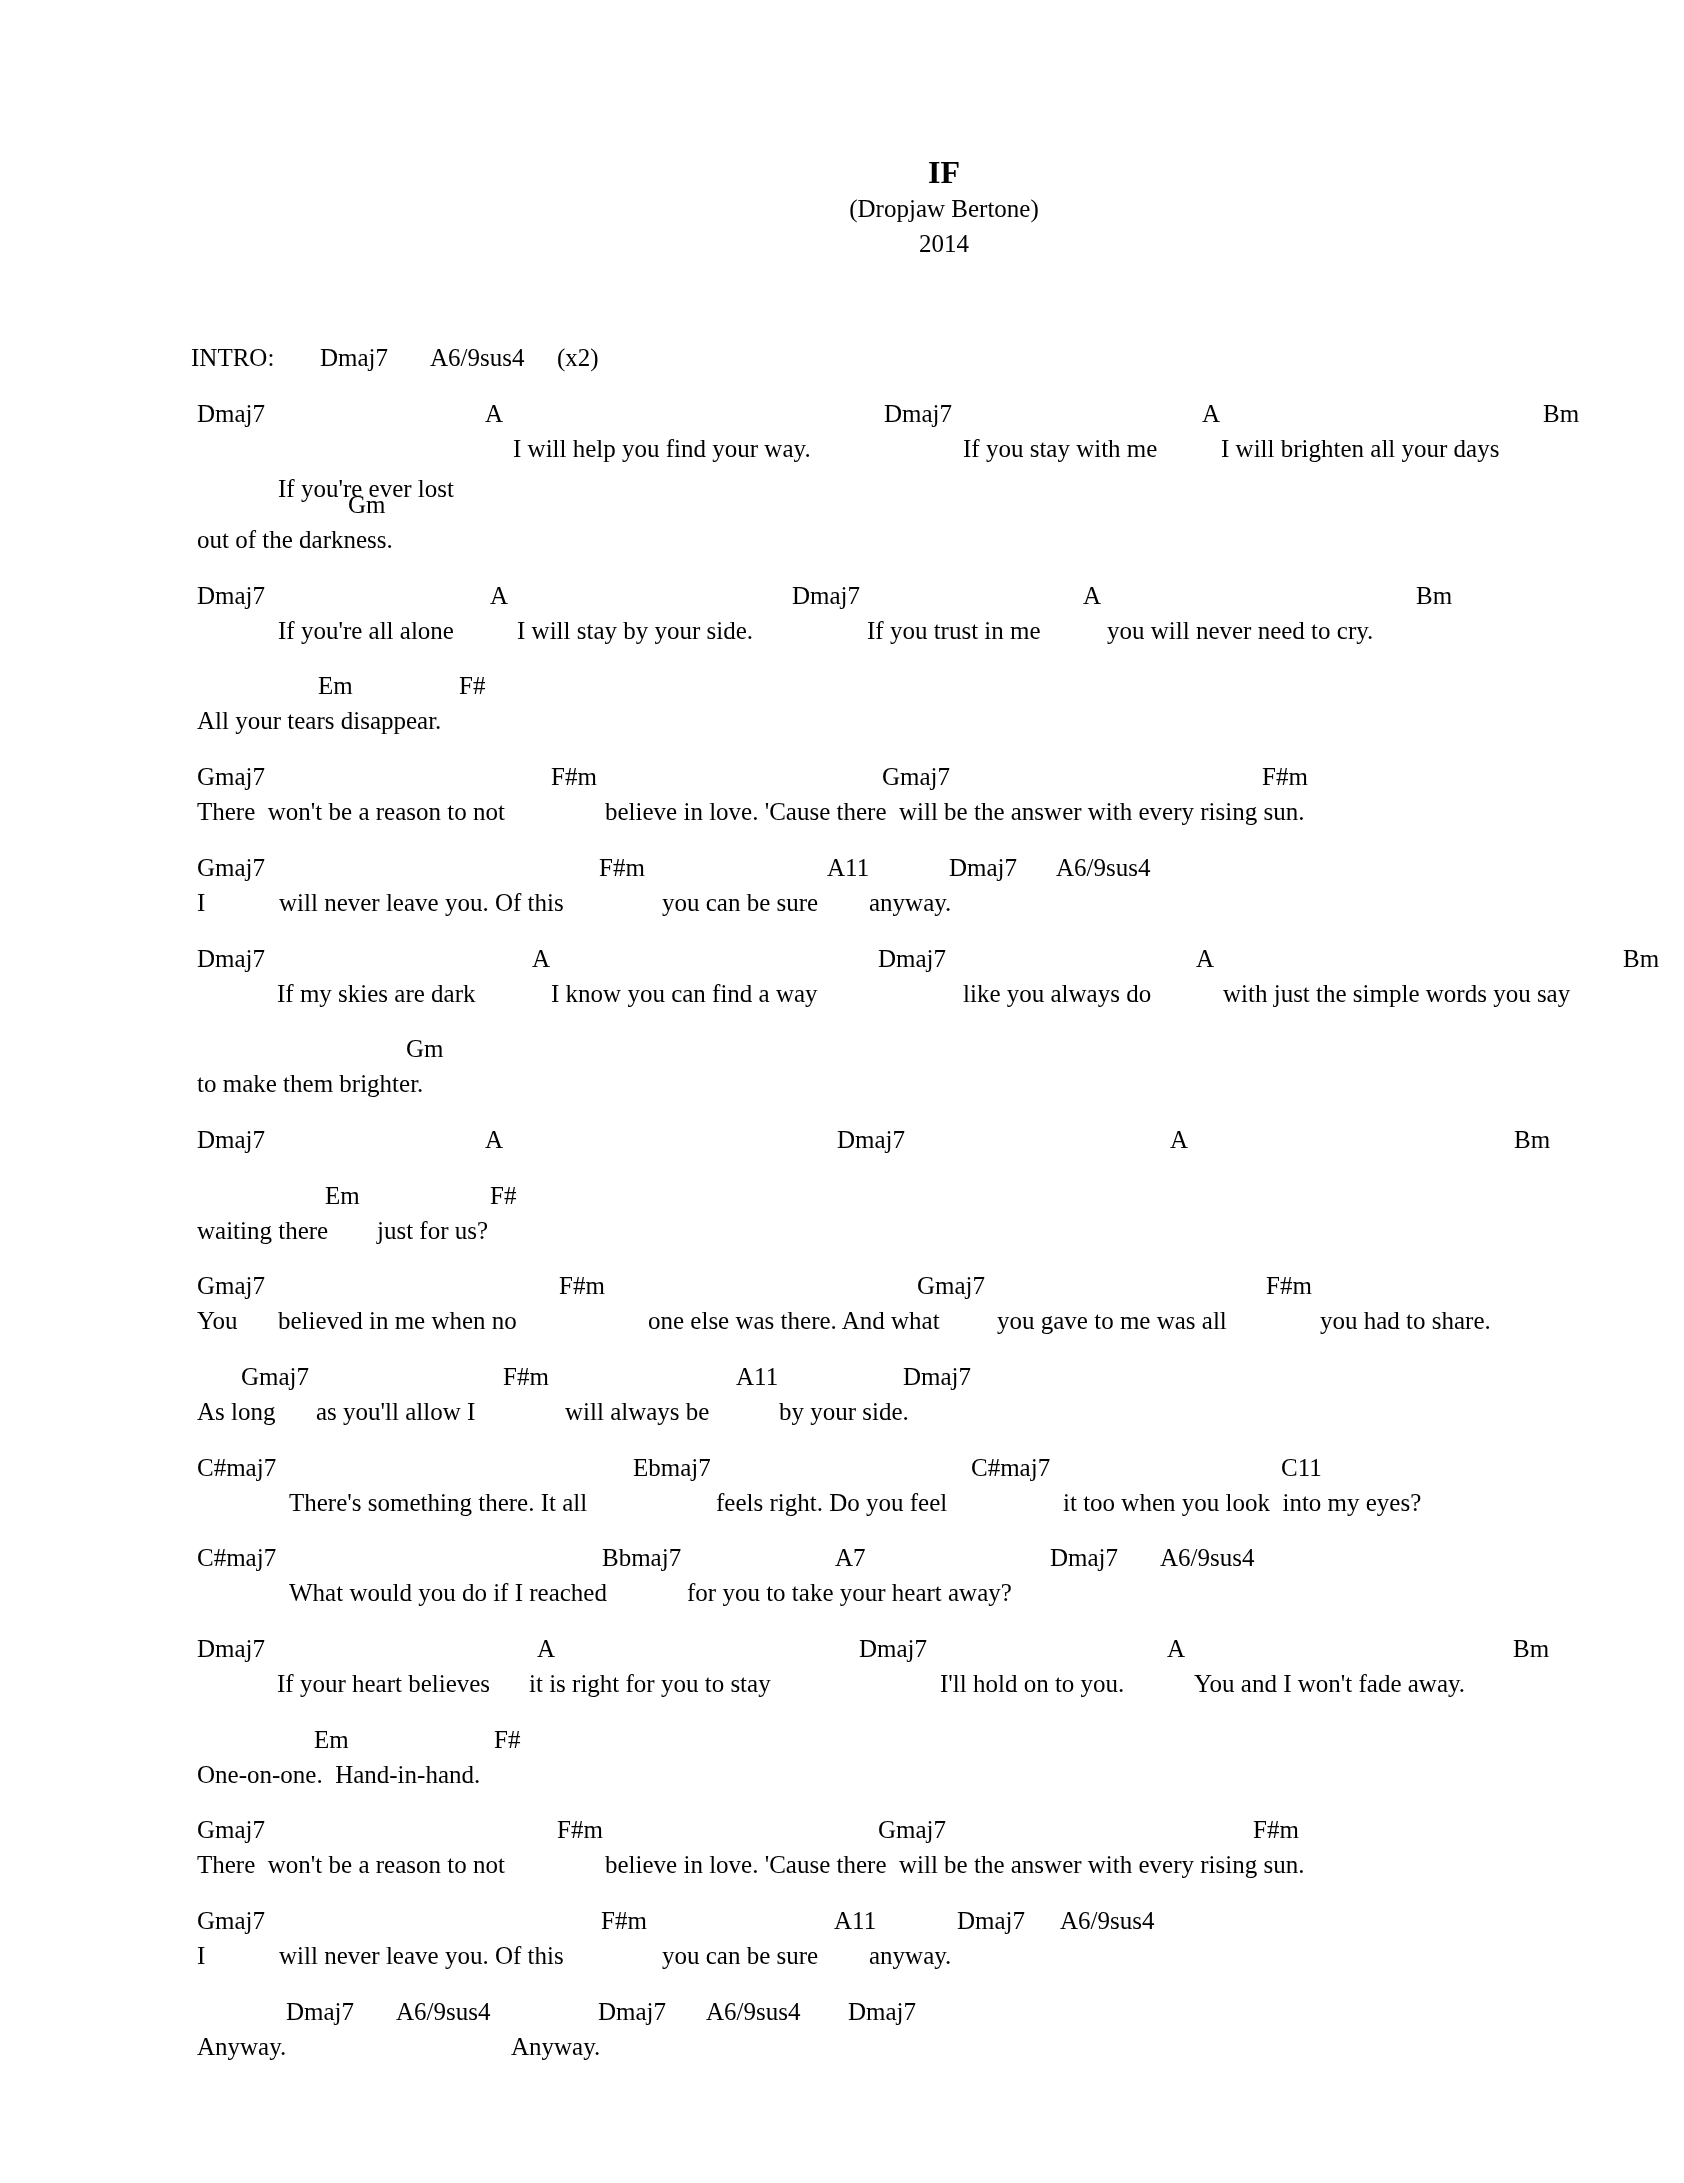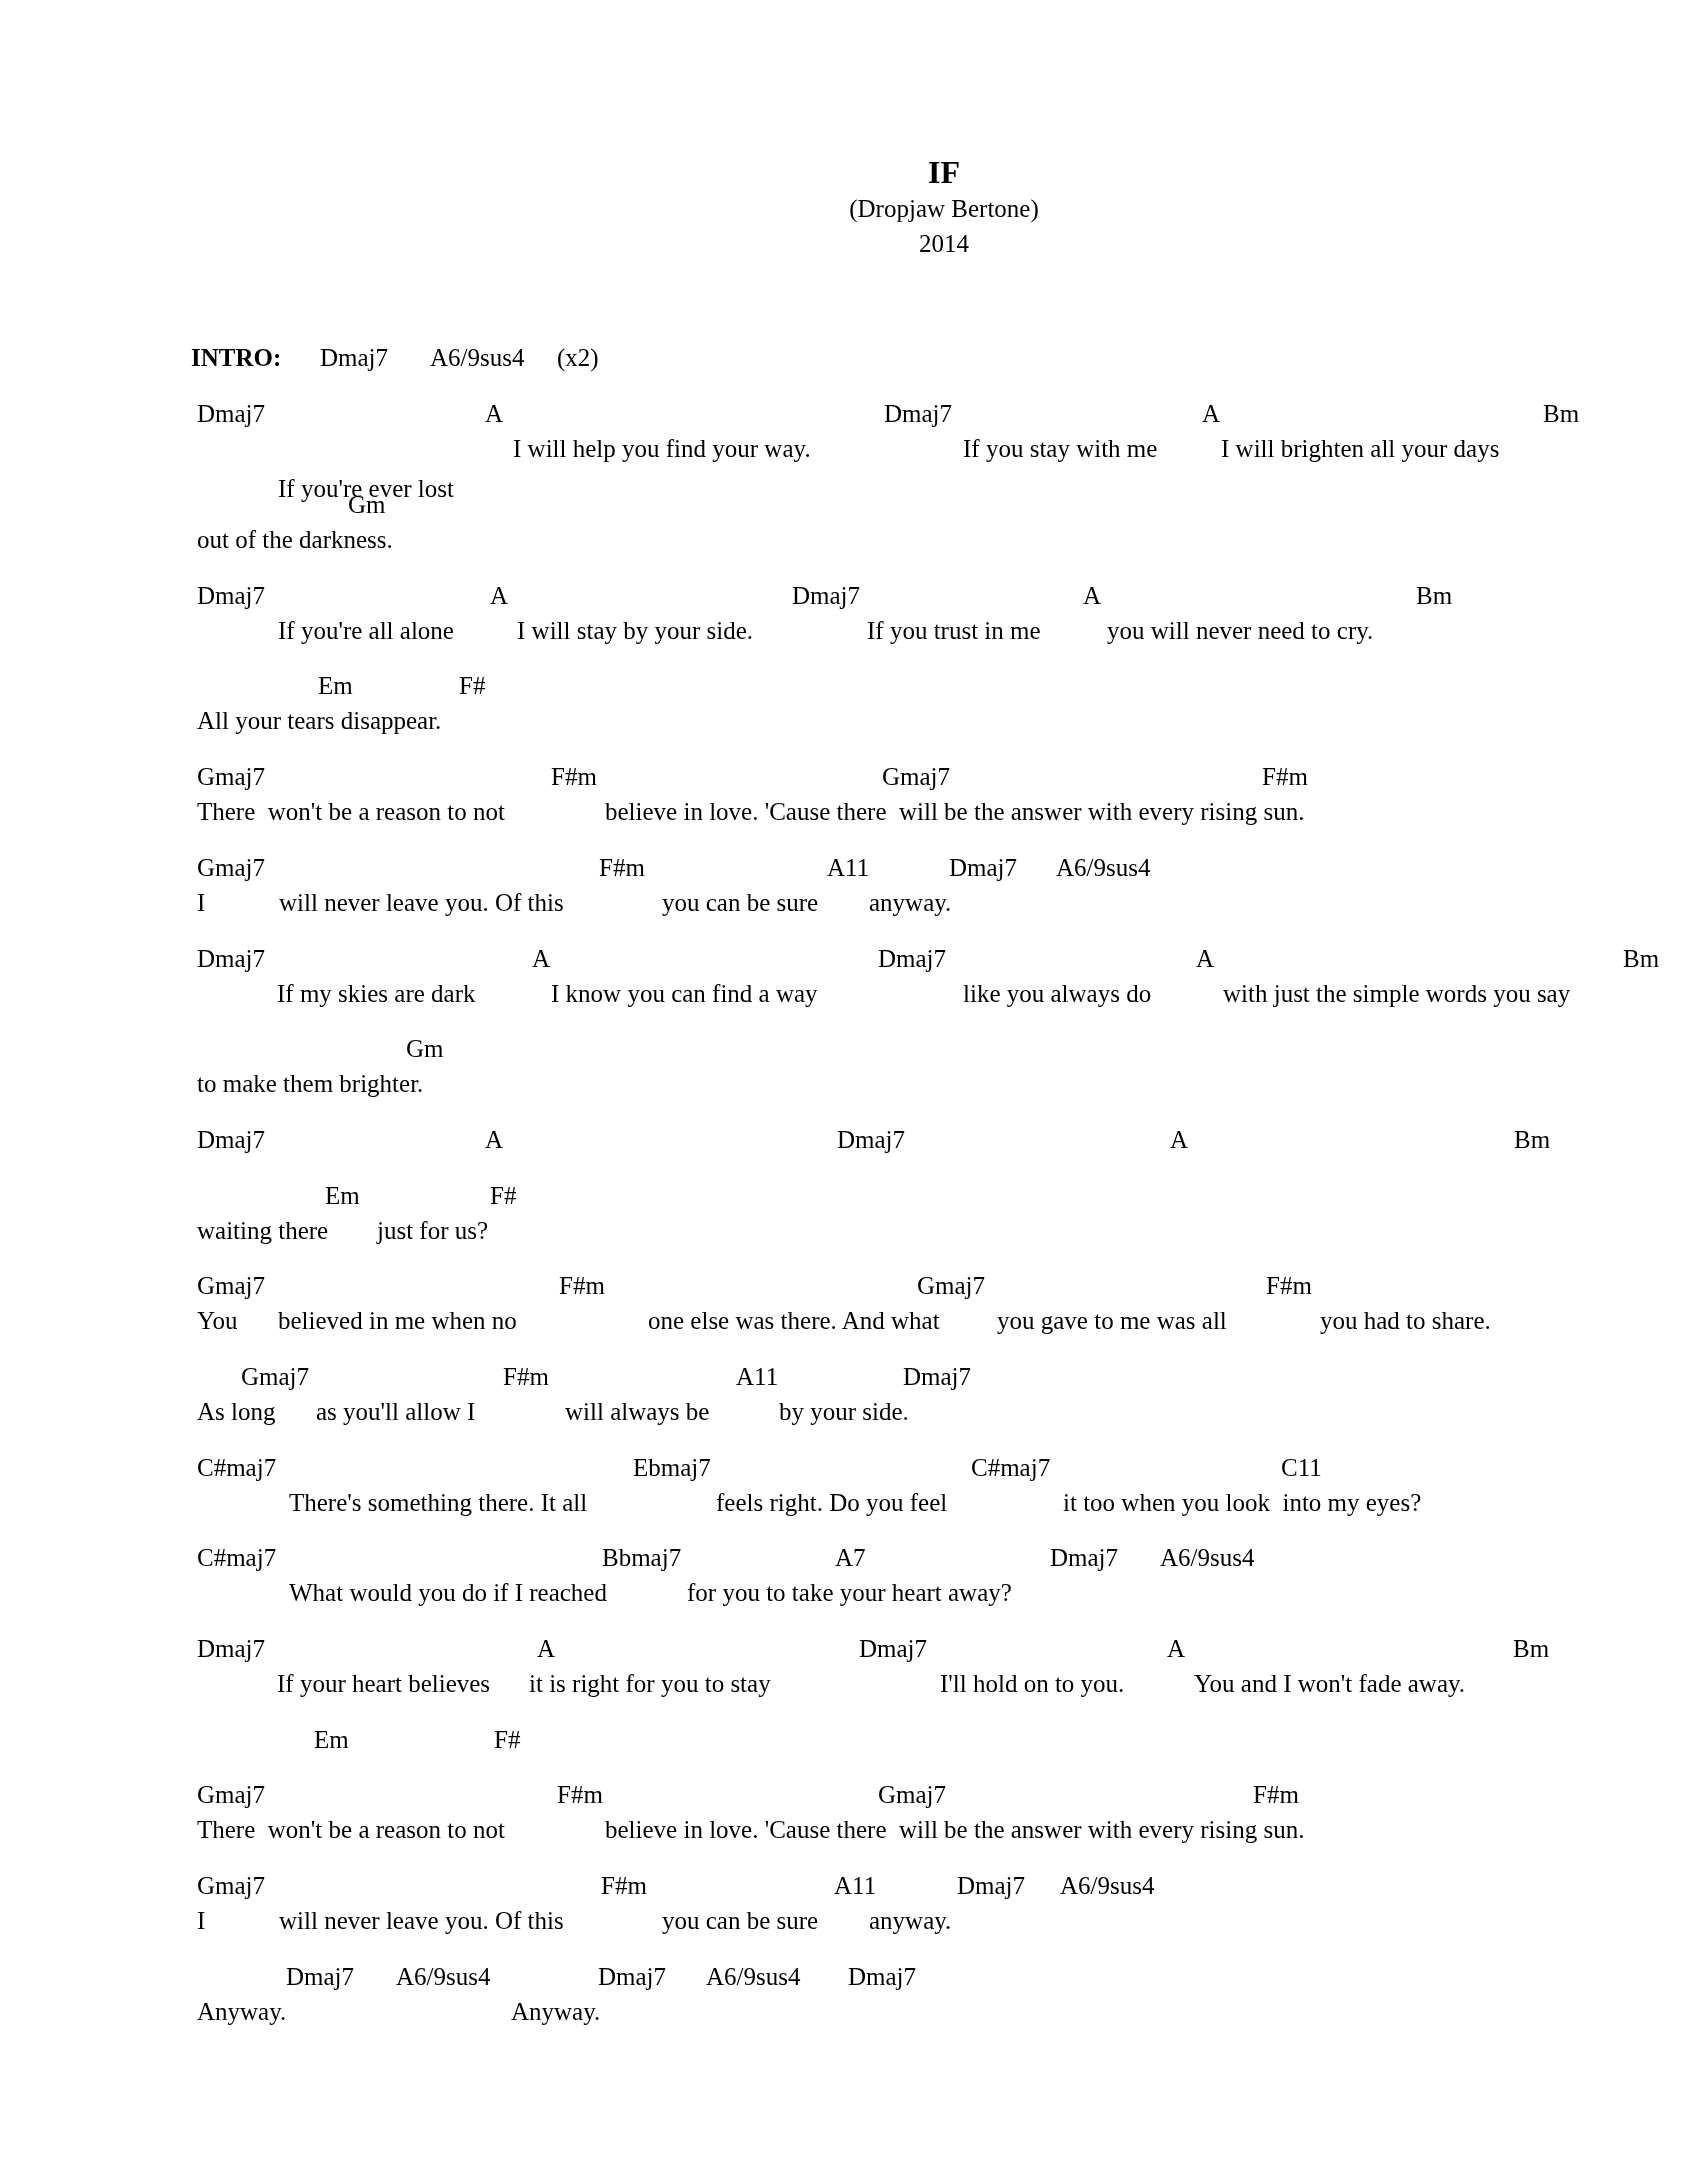--- a/index.html
+++ b/index.html
@@ -42,21 +42,21 @@
     position: relative;
     height: 35px;
     font-size: 25px;
     line-height: 35px;
   }
   .seg {
     position: absolute;
     top: 0;
     white-space: pre;
   }
-  .seg.bold { font-weight: bold; }
+  .seg.bold { font-weight: normal; }
 </style>
 </head>
 <body>
 
 <div class="sheet">
   <div class="title-block">
     <div class="song-title">IF</div>
     <div class="song-subtitle">(Dropjaw Bertone)</div>
     <div class="song-year">2014</div>
   </div>
@@ -253,20 +253,23 @@
           <span class="seg" style="left: 529px;">it is right for you to stay</span>
           <span class="seg" style="left: 940px;">I'll hold on to you.</span>
           <span class="seg" style="left: 1194px;">You and I won't fade away.</span>
         </div>
       </div>
       <div class="section">
         <div class="line">
           <span class="seg" style="left: 314px;">Em</span>
           <span class="seg" style="left: 494px;">F#</span>
         </div>
+        <div class="line">
+          <span class="seg" style="left: 197px;">One-on-one.  Hand-in-hand.</span>
+        </div>
       </div>
       <div class="section">
         <div class="line">
           <span class="seg" style="left: 197px;">Gmaj7</span>
           <span class="seg" style="left: 557px;">F#m</span>
           <span class="seg" style="left: 878px;">Gmaj7</span>
           <span class="seg" style="left: 1253px;">F#m</span>
         </div>
         <div class="line">
           <span class="seg" style="left: 197px;">There  won't be a reason to not</span>

